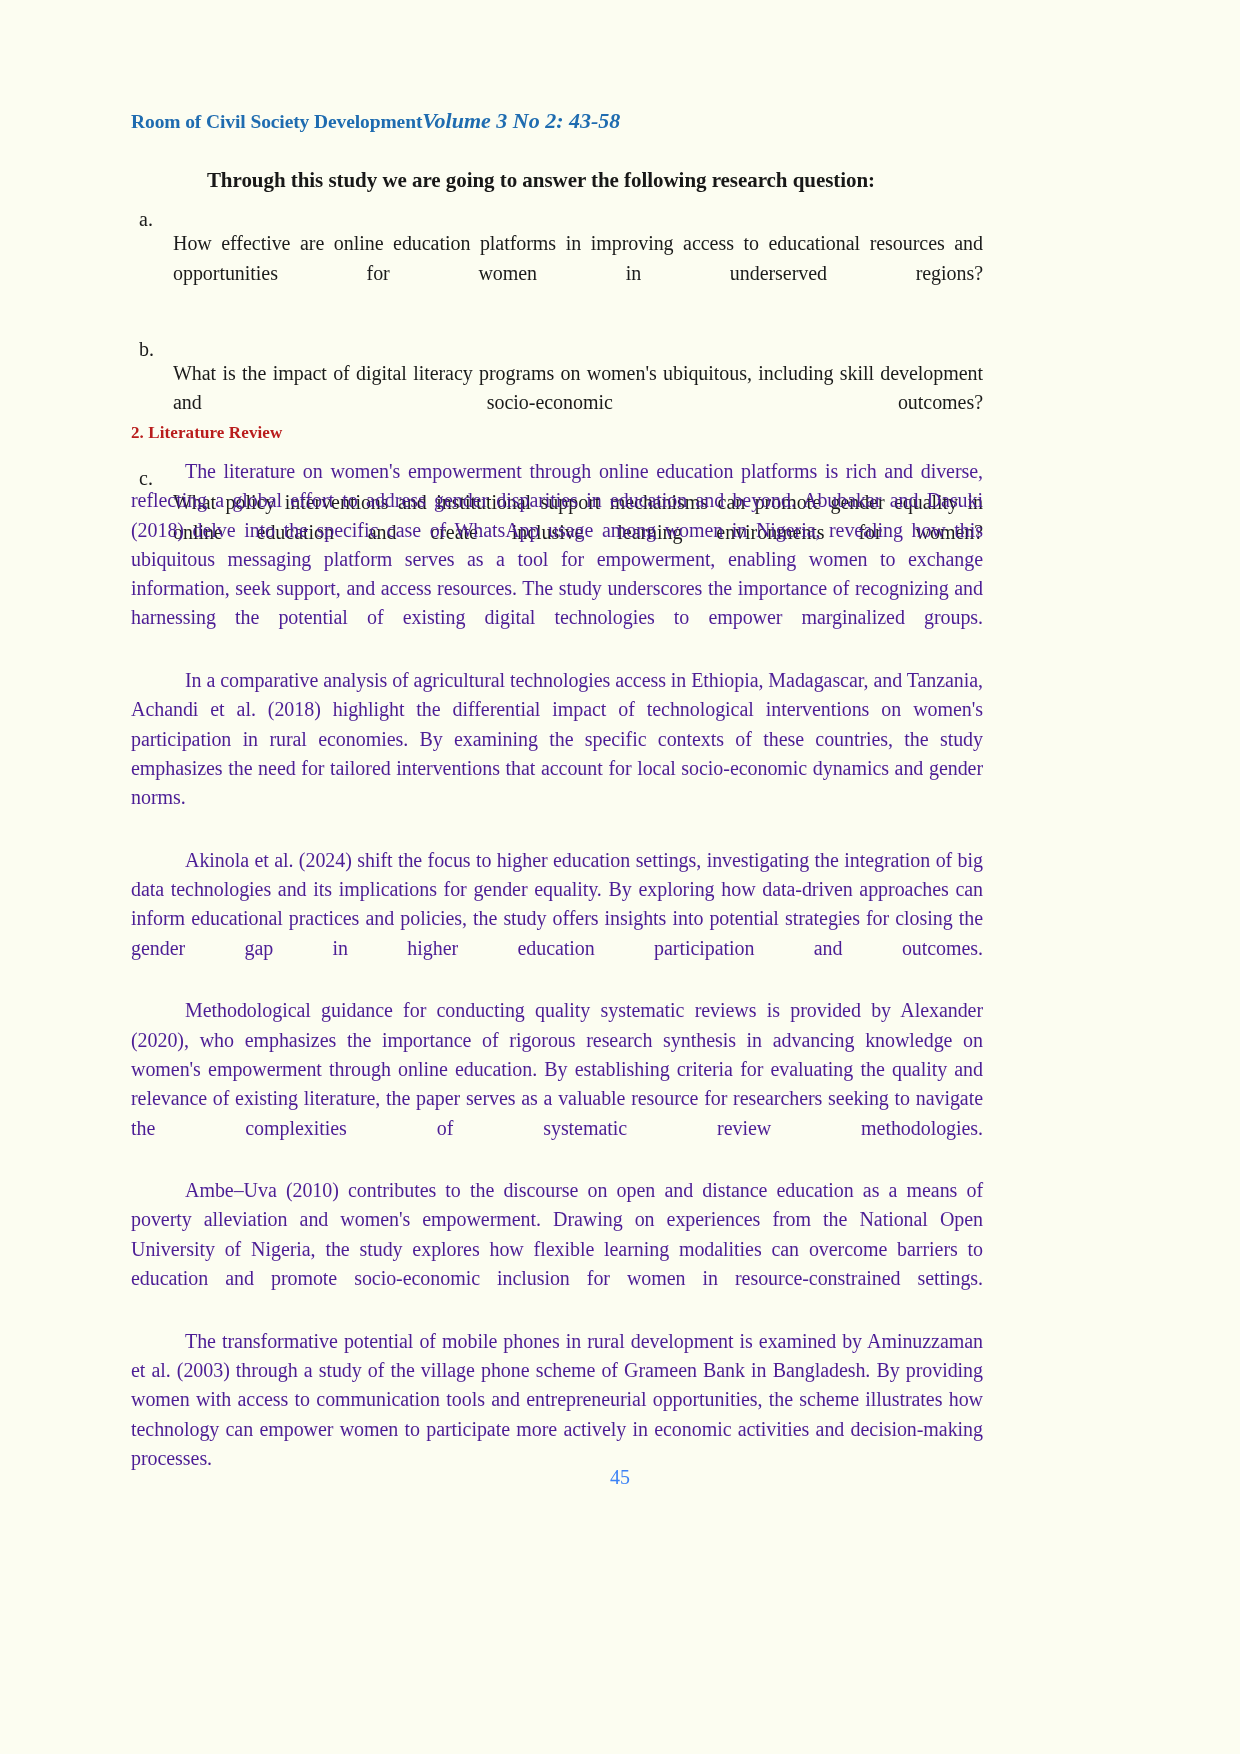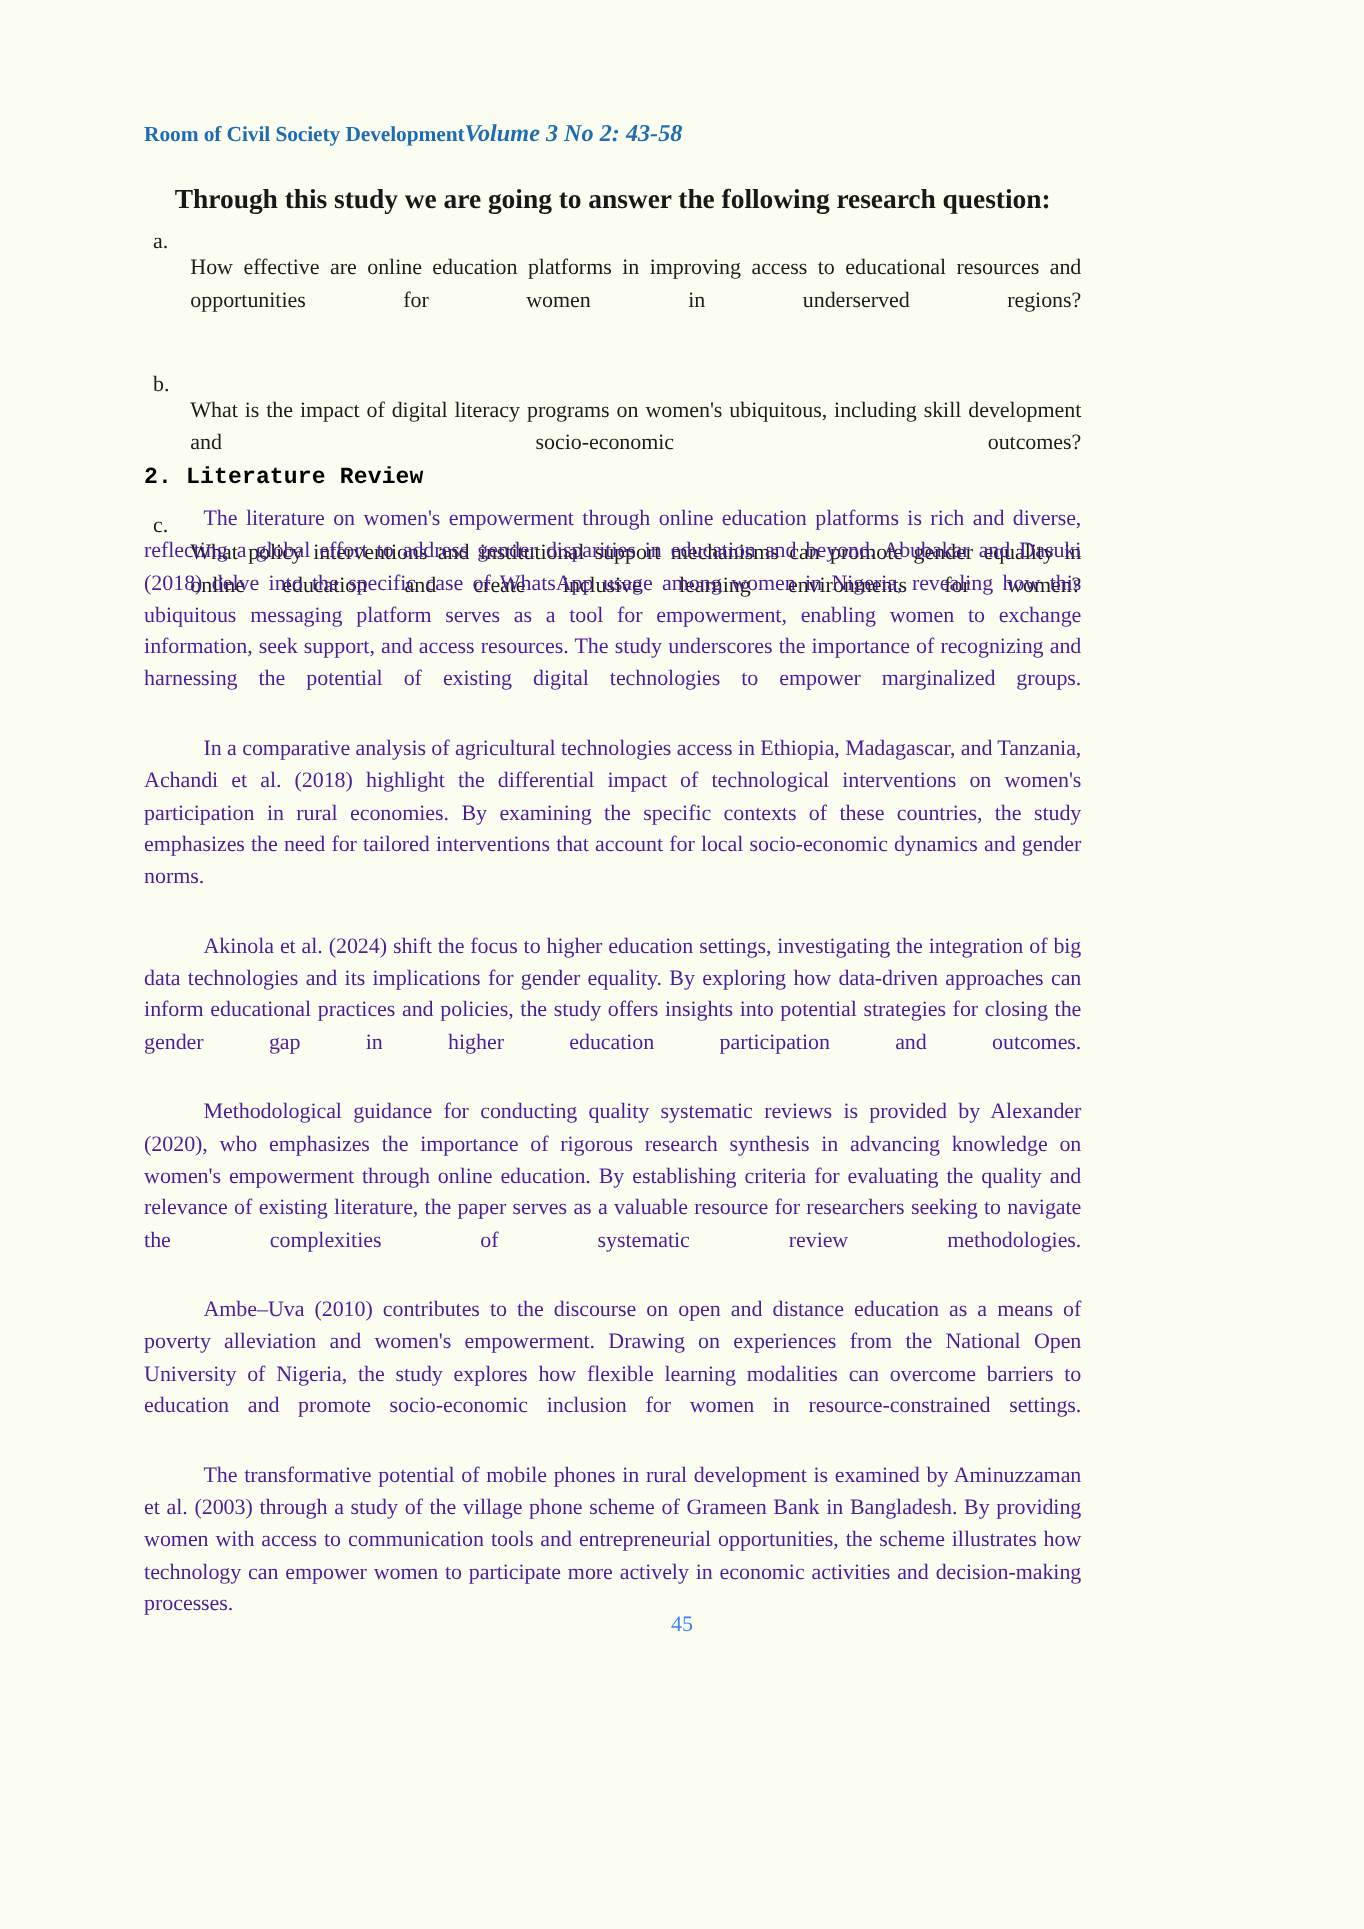--- a/index.html
+++ b/index.html
@@ -39,25 +39,25 @@
   .runhead-right {
     font-size: 22px;
     font-weight: bold;
     font-style: italic;
     white-space: nowrap;
   }
 
   
   .lead-in {
     position: absolute;
-    left: 131px;
+    left: 115px;
     width: 852px;
     top: 168px;
     text-align: center;
-    font-size: 25px;
+    font-size: 21px;
     font-weight: bold;
     color: #181818;
     letter-spacing: -0.05px;
   }
 
   
   .qlist {
     position: absolute;
     left: 131px;
     width: 852px;
@@ -89,25 +89,24 @@
     content: "";
     display: inline-block;
     width: 100%;
   }
 
   
   .section-heading {
     position: absolute;
     left: 131px;
     top: 423px;
-    color: #000000;
-    font-size: 21px;
+    color: #b91c1c;
+    font-size: 17px;
     font-weight: bold;
     letter-spacing: 0.1px;
-    font-family: Liberation Mono, monospace;
   }
 
   
   .body-text {
     position: absolute;
     left: 131px;
     width: 852px;
     top: 457px;
     color: #4c1d95;
     font-size: 20px;

